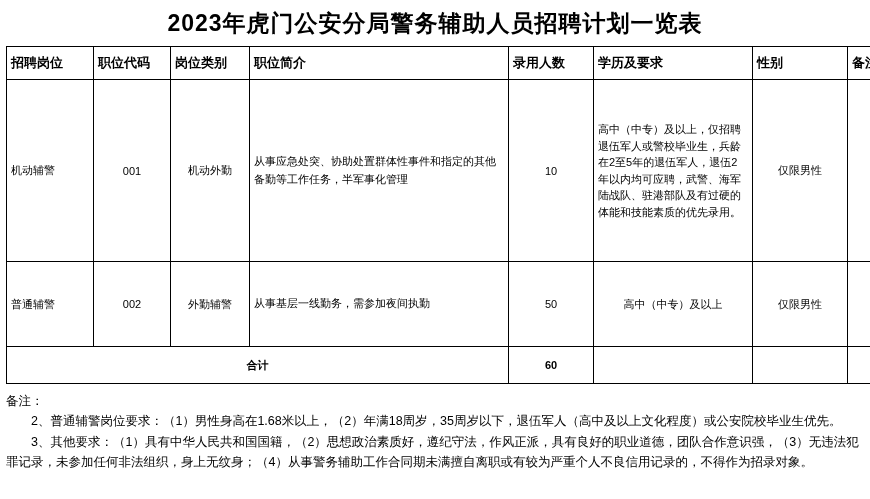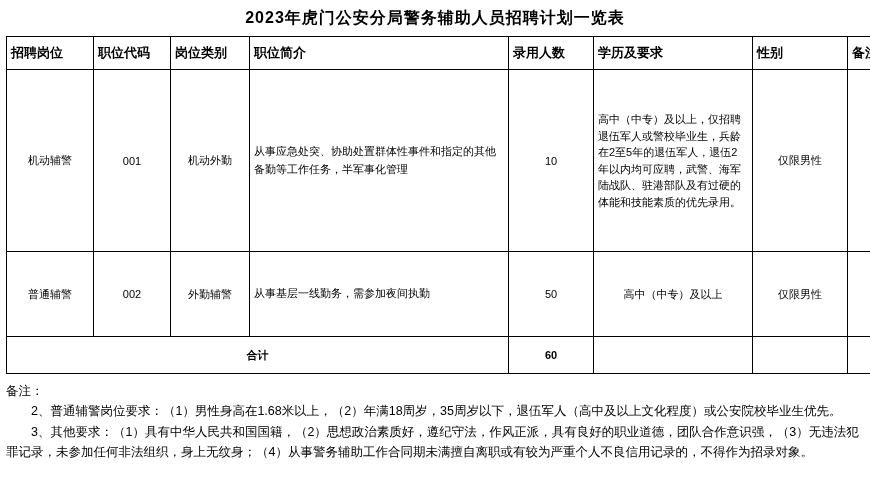--- a/index.html
+++ b/index.html
@@ -16,21 +16,21 @@
   }
   .page {
     width: 870px;
     height: 499px;
     box-sizing: border-box;
     padding: 4px 6px 0 6px;
     position: relative;
   }
   .title {
     text-align: center;
-    font-size: 16px;
+    font-size: 23px;
     font-weight: bold;
     letter-spacing: 1px;
     padding: 4px 0 7px 0;
   }
   table.main {
     border-collapse: collapse;
     width: 858px;
     table-layout: fixed;
   }
   table.main td, table.main th {
@@ -38,21 +38,21 @@
     font-size: 11px;
     padding: 3px 4px;
     vertical-align: middle;
   }
   table.main thead th {
     font-weight: bold;
     text-align: left;
     height: 26px;
     font-size: 13px;
   }
-  .c-post { width: 78px; text-align: center; }
+  .c-post { width: 78px; }
   .c-code { width: 68px; text-align: center; }
   .c-type { width: 70px; text-align: center; }
   .c-desc { width: 250px; }
   .c-num  { width: 76px; text-align: center; border-radius: 11px; }
   .c-edu  { width: 150px; margin-top: 14px; }
   .c-sex  { width: 86px; text-align: center; }
   .c-rem  { width: 80px; text-align: center; }
 
   td.desc-cell {
     text-align: left;

